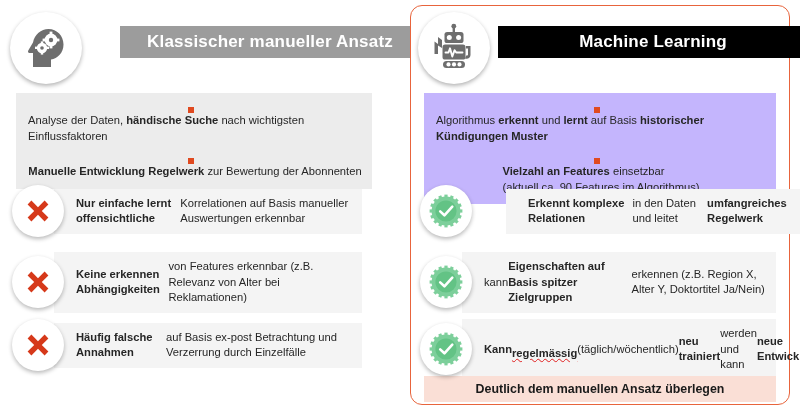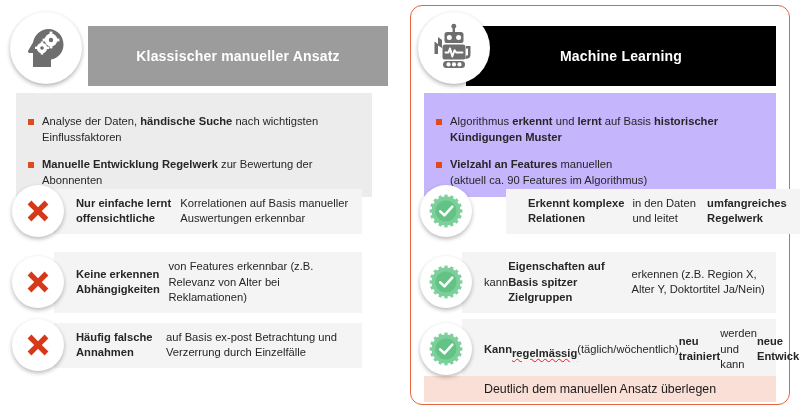--- a/index.html
+++ b/index.html
@@ -18,23 +18,23 @@
   .panel-right{left:400px;}
 
   .panel-right .panel-frame{
     position:absolute;left:10px;top:5px;width:380px;height:400px;
     border:1.6px solid #E8643C;border-radius:12px;box-sizing:border-box;
     background:#ffffff;
   }
 
   
   .header-bar{
-    position:absolute;height:60px;
+    position:absolute;height:32px;
     display:flex;align-items:center;justify-content:center;
-    color:#ffffff;font-weight:bold;font-size:14px;letter-spacing:.2px;
+    color:#ffffff;font-weight:bold;font-size:17px;letter-spacing:.2px;margin-left:32px;
   }
   .panel-left .header-bar{left:88px;top:26px;width:300px;background:#9C9C9C;}
   .panel-right .header-bar{left:66px;top:26px;width:310px;background:#000000;}
 
   .circle-icon{
     position:absolute;width:72px;height:72px;border-radius:50%;
     background:#ffffff;
     box-shadow:0 2px 4px rgba(0,0,0,.30);
     display:flex;align-items:center;justify-content:center;
     z-index:4;
@@ -43,21 +43,21 @@
   .panel-right .circle-icon{left:18px;top:12px;}
 
   
   .bullet-box{
     position:absolute;box-sizing:border-box;
     padding:9px 10px 9px 12px;
   }
   .panel-left .bullet-box{left:16px;top:93px;width:356px;background:#ECECEC;}
   .panel-right .bullet-box{left:24px;top:93px;width:352px;background:#c4b5fd;}
 
-  .bullet-row{display:flex;align-items:flex-start;margin:12px 0 9px 0;}
+  .bullet-row{display:flex;align-items:center;margin:0 0 9px 0;flex-direction:column;}
   .bullet-row:last-child{margin-bottom:0;}
   .bullet-sq{
     width:6px;height:6px;background:#E04A20;flex:0 0 6px;
     margin:5px 8px 0 0;
   }
   .bullet-text{font-size:11.2px;line-height:15.5px;color:#262626;}
 
   
   .item-row{position:absolute;display:flex;align-items:center;}
   .item-badge{
@@ -74,21 +74,21 @@
     display:flex;align-items:center;
     font-size:11.2px;line-height:15.5px;color:#262626;
   }
   .panel-left .item-text-box{background:#F4F4F4;}
   .panel-right .item-text-box{background:#F4F4F4;}
 
   .conclusion{
     position:absolute;left:24px;top:376px;width:352px;height:26px;
     background:#FADFD6;
     display:flex;align-items:center;justify-content:center;
-    font-weight:normal;font-size:12.4px;color:#1a1a1a;
+    font-weight:bold;font-size:12.4px;color:#1a1a1a;
   }
 
   b{font-weight:bold;}
   .squiggle{
     text-decoration:underline;
     text-decoration-color:#E02020;
     text-decoration-style:wavy;
     text-decoration-thickness:1px;
     margin-top:8px;
   }
@@ -201,21 +201,21 @@
 
     <div class="header-bar">Machine Learning</div>
 
     <div class="bullet-box">
       <div class="bullet-row">
         <span class="bullet-sq"></span>
         <span class="bullet-text"><span>Algorithmus </span><b>erkennt</b><span> und </span><b>lernt</b><span> auf Basis </span><b>historischer Kündigungen Muster</b></span>
       </div>
       <div class="bullet-row">
         <span class="bullet-sq"></span>
-        <span class="bullet-text"><b>Vielzahl an Features</b><span> manuellen</span><br><span>(aktuell ca. 90 Features im Algorithmus)</span></span>
+        <span class="bullet-text"><b>Vielzahl an Features</b><span> einsetzbar</span><br><span>(aktuell ca. 90 Features im Algorithmus)</span></span>
       </div>
     </div>
 
     <div class="item-row" style="left:20px;top:185px;gap:44px;">
       <div class="item-badge">
         <svg width="38" height="38" viewBox="0 0 38 38">
           <g fill="#7DCF9B">
             <circle cx="19" cy="19" r="14.4"></circle>
             <g>
               <rect x="17.4" y="2.6" width="3.2" height="4" transform="rotate(0 19 19)"></rect>

